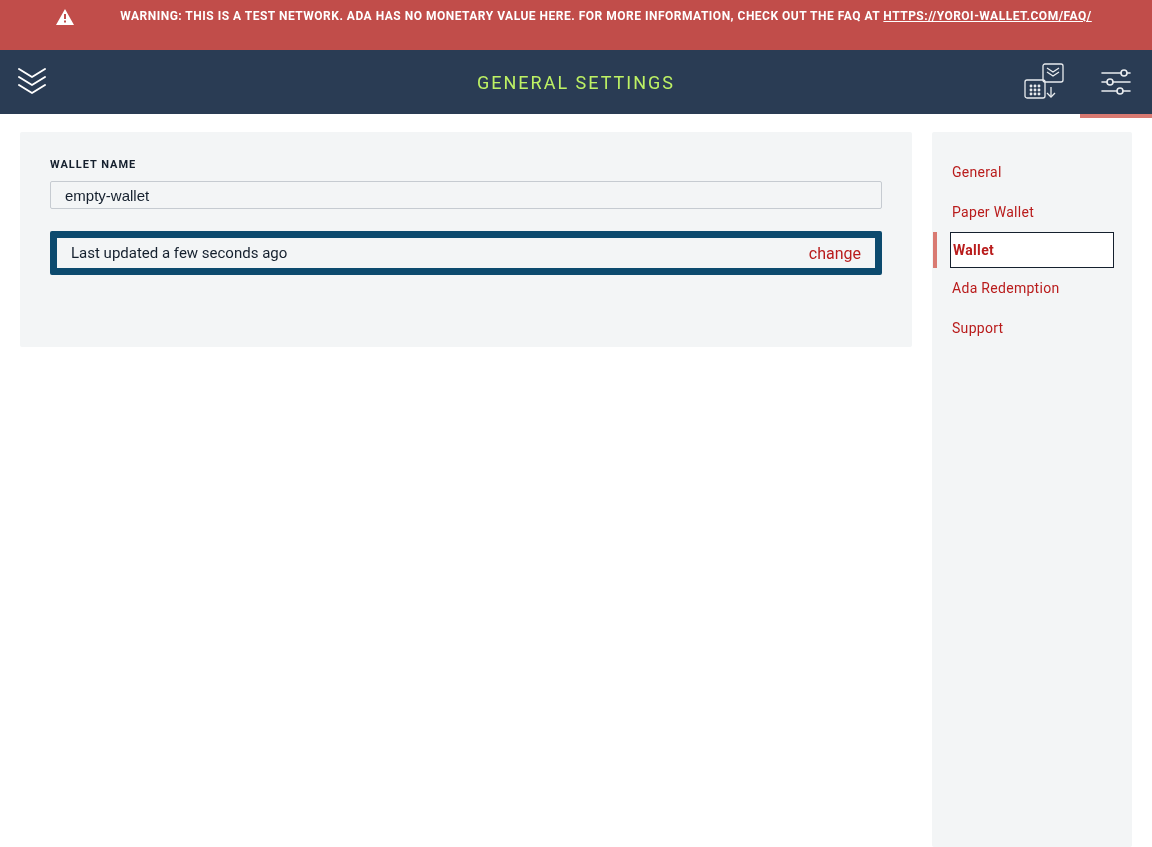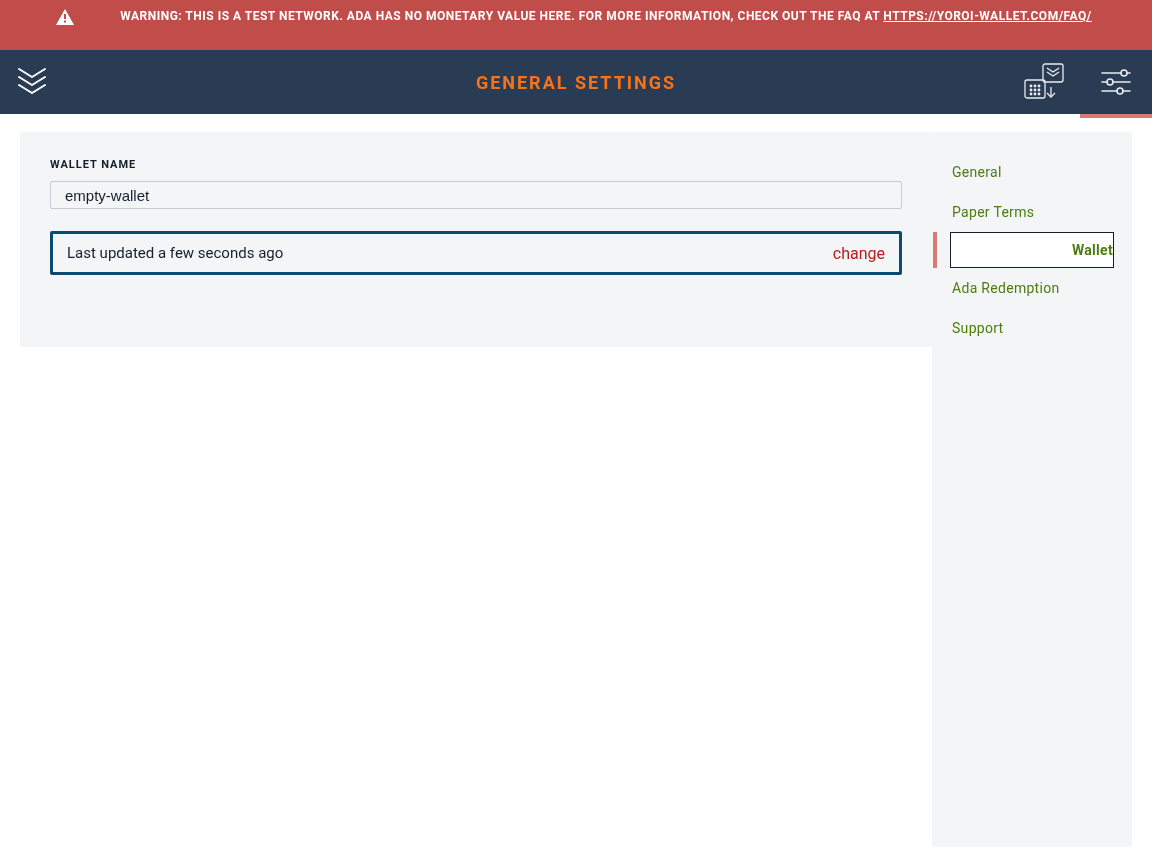--- a/index.html
+++ b/index.html
@@ -56,23 +56,23 @@
   .header-bar .logo {
     width: 64px;
     display: flex;
     align-items: center;
     justify-content: center;
   }
   .header-bar .page-title {
     position: absolute;
     left: 0; right: 0;
     text-align: center;
-    color: #f97316;
+    color: #bef264;
     font-size: 18px;
-    font-weight: 700;
+    font-weight: 400;
     letter-spacing: 2px;
     pointer-events: none;
   }
   .header-bar .right-actions {
     margin-left: auto;
     display: flex;
     align-items: stretch;
     height: 100%;
   }
   .header-icon-btn {
@@ -90,20 +90,21 @@
     left: 0; right: 0; bottom: -4px;
     height: 4px;
     background: #d97a72;
   }
 
   
   .main-area {
     display: flex;
     align-items: flex-start;
     padding: 18px 20px 0 20px;
+    gap: 20px;
     height: calc(100% - 50px - 64px);
   }
 
   
   .settings-panel {
     background: #f3f5f6;
     flex: 1;
     border-radius: 2px;
     padding: 26px 30px 50px 30px;
   }
@@ -123,21 +124,21 @@
     background: #f3f5f6;
     padding: 0 14px;
     font-size: 15px;
     color: #15202e;
     outline: none;
     border-radius: 2px;
   }
   .password-row {
     width: 100%;
     height: 44px;
-    border: 3px solid #0c4a6e;
+    border: 7px solid #0c4a6e;
     background: #f3f5f6;
     padding: 0 14px;
     display: flex;
     align-items: center;
     justify-content: space-between;
     border-radius: 2px;
   }
   .password-status {
     font-size: 15px;
     color: #15202e;
@@ -154,32 +155,31 @@
     background: #f3f5f6;
     border-radius: 2px;
     padding-top: 20px;
     padding-bottom: 20px;
     align-self: stretch;
   }
   .nav-item {
     display: block;
     padding: 12px 20px;
     font-size: 14px;
-    color: #4d7c0f;
+    color: #b91c1c;
     cursor: pointer;
     position: relative;
     letter-spacing: 0.3px;
   }
   .nav-item.active {
     font-weight: 700;
     background: #fff;
     border: 1px solid #15202e;
     margin: 0 18px 0 18px;
     padding: 9px 0 9px 2px;
-    text-align: right;
   }
   .nav-item.active::before {
     content: "";
     position: absolute;
     left: -18px;
     top: -1px;
     bottom: -1px;
     width: 4px;
     background: #d97a72;
   }
@@ -269,21 +269,21 @@
       </div>
     </div>
 
   </div>
 
   <div class="settings-nav">
     <div class="nav-item">
       <span>General</span>
     </div>
     <div class="nav-item">
-      <span>Paper Terms</span>
+      <span>Paper Wallet</span>
     </div>
     <div class="nav-item active">
       <span>Wallet</span>
     </div>
     <div class="nav-item">
       <span>Ada Redemption</span>
     </div>
     <div class="nav-item">
       <span>Support</span>
     </div>

